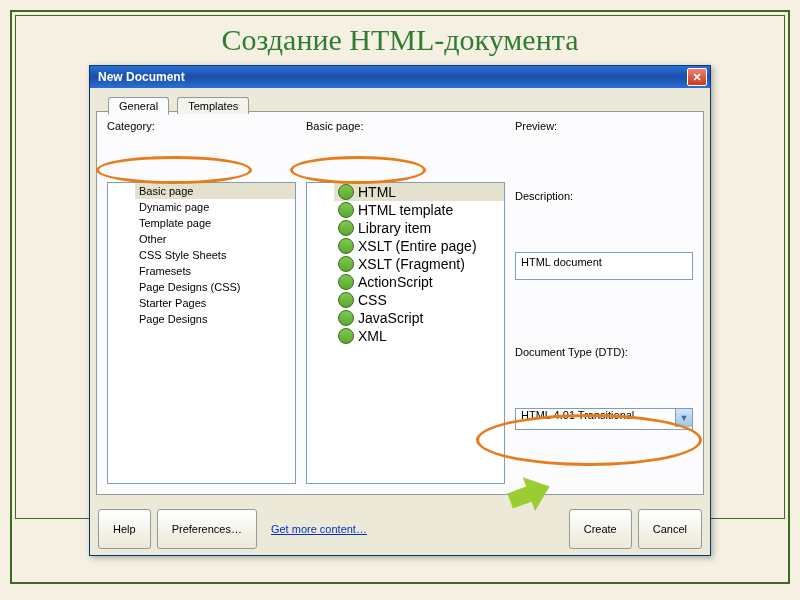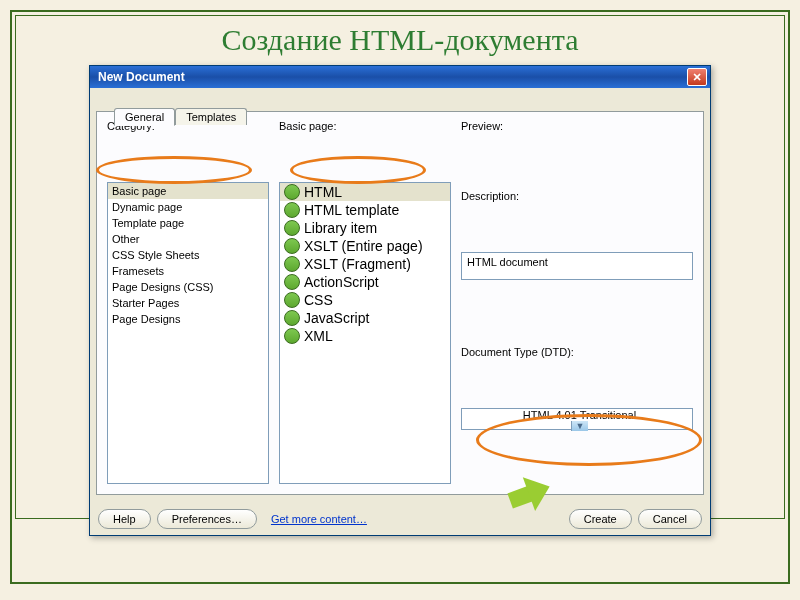--- a/index.html
+++ b/index.html
@@ -66,24 +66,25 @@
     font-size: 11px;
     font-weight: bold;
     cursor: pointer;
   }
   .dialog-body {
     padding: 6px;
     background: #ece9d8;
   }
   .tabs {
     display: flex;
-    margin-left: 18px;
+    margin-left: 12px;
     position: relative;
-    top: 14px;
+    top: 3px;
     z-index: 2;
+    gap: 8px;
   }
   .tab {
     padding: 2px 10px;
     border: 1px solid #919b9c;
     border-bottom: none;
     background: #f5f4ea;
     margin-right: 0px;
     border-radius: 3px 3px 0 0;
     font-size: 11px;
     cursor: pointer;
@@ -109,20 +110,21 @@
   }
   .col-label {
     font-size: 11px;
     margin-bottom: 2px;
     color: #000;
   }
   .listbox {
     background: #fff;
     border: 1px solid #7f9db9;
     overflow: hidden;
+    padding-left: 27px;
   }
   .category-box { width: 160px; height: 300px; }
   .basic-box { width: 170px; height: 300px; }
   .preview-col { flex: 1; min-width: 0; }
   .list-row {
     padding: 2px 4px;
     font-size: 11px;
     white-space: nowrap;
     color: #000;
     cursor: pointer;
@@ -165,28 +167,27 @@
   }
   .desc-box {
     background: #fff;
     border: 1px solid #7f9db9;
     padding: 3px 5px;
     height: 20px;
     font-size: 11px;
   }
   .dtd-select {
     display: flex;
-    align-items: center;
+    align-items: flex-start;
     background: #fff;
     border: 1px solid #7f9db9;
     height: 20px;
     padding: 0 0 0 5px;
     font-size: 11px;
     justify-content: space-between;
-    flex-direction: column;
   }
   .select-arrow {
     width: 16px;
     height: 18px;
     background: linear-gradient(to bottom, #cde6f7, #9ac7e8);
     border-left: 1px solid #7f9db9;
     display: flex;
     align-items: center;
     justify-content: center;
     color: #4a6a8a;
@@ -194,22 +195,22 @@
   }
   .button-row {
     display: flex;
     align-items: center;
     padding: 8px 8px 6px 8px;
     gap: 6px;
   }
   .xp-button {
     background: linear-gradient(to bottom, #fff, #ece9d8);
     border: 1px solid #919b9c;
-    border-radius: 10px;
-    padding: 3px 14px;
+    border-radius: 3px;
+    padding: 13px 14px;
     font-size: 11px;
     cursor: pointer;
     font-family: Tahoma, Arial, sans-serif;
   }
   .link {
     color: #0033cc;
     text-decoration: underline;
     font-size: 11px;
     cursor: pointer;
     margin-left: 8px;

